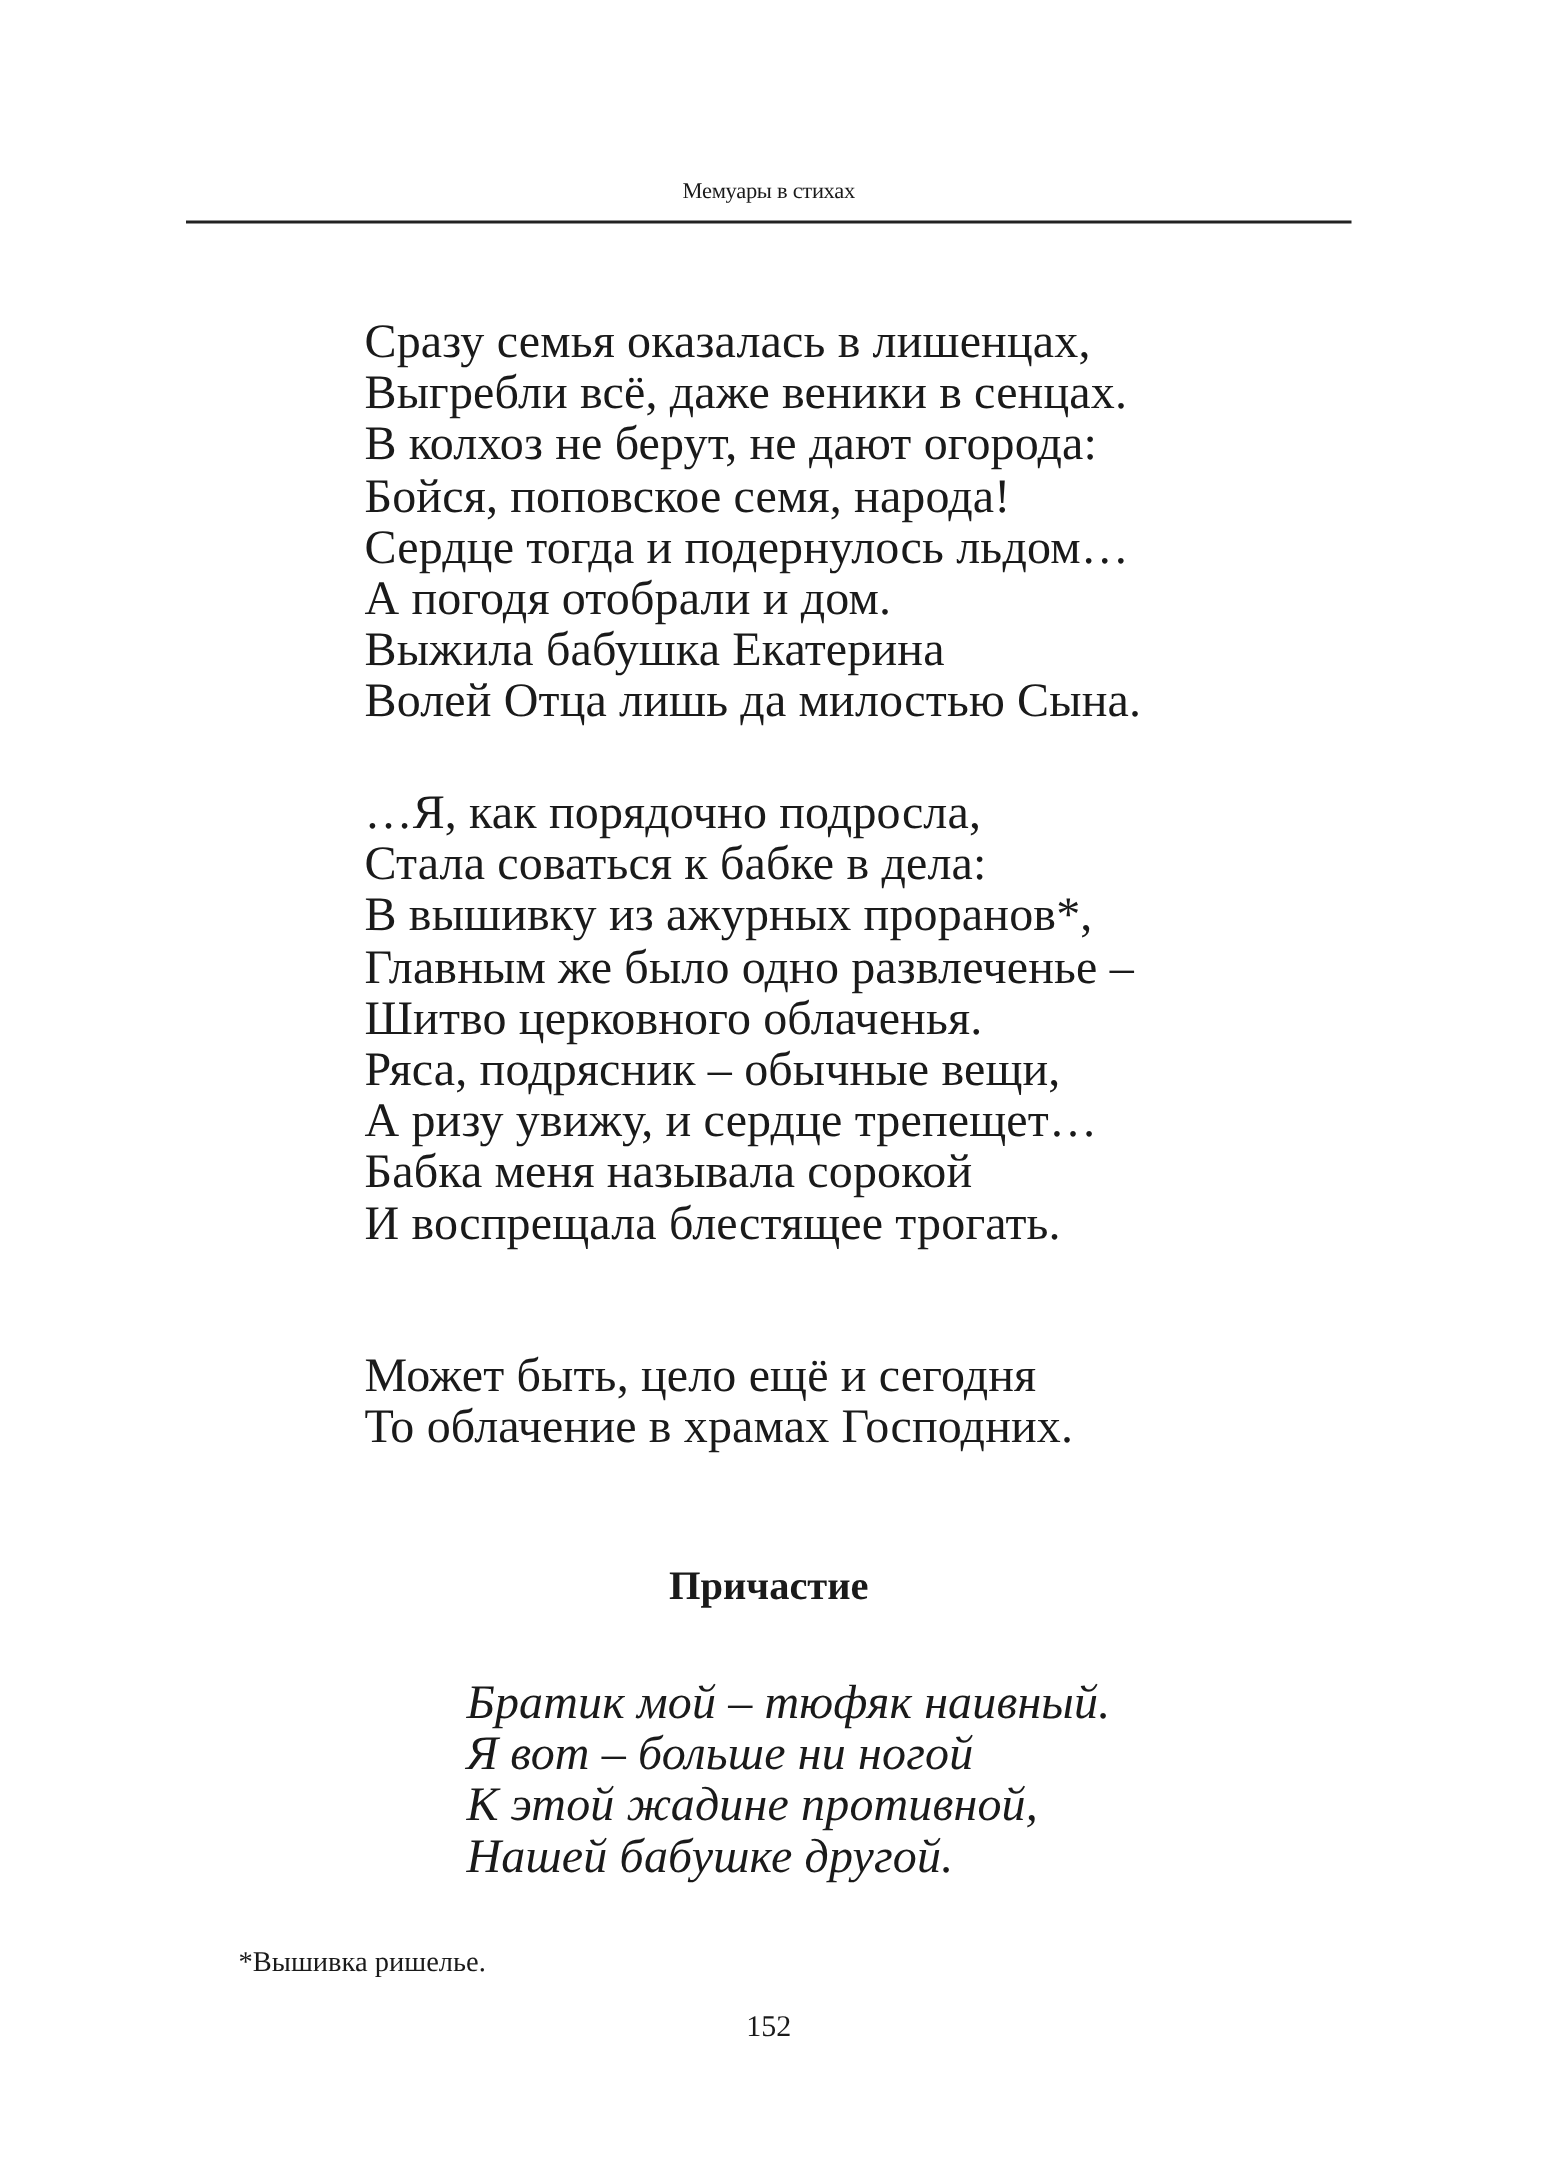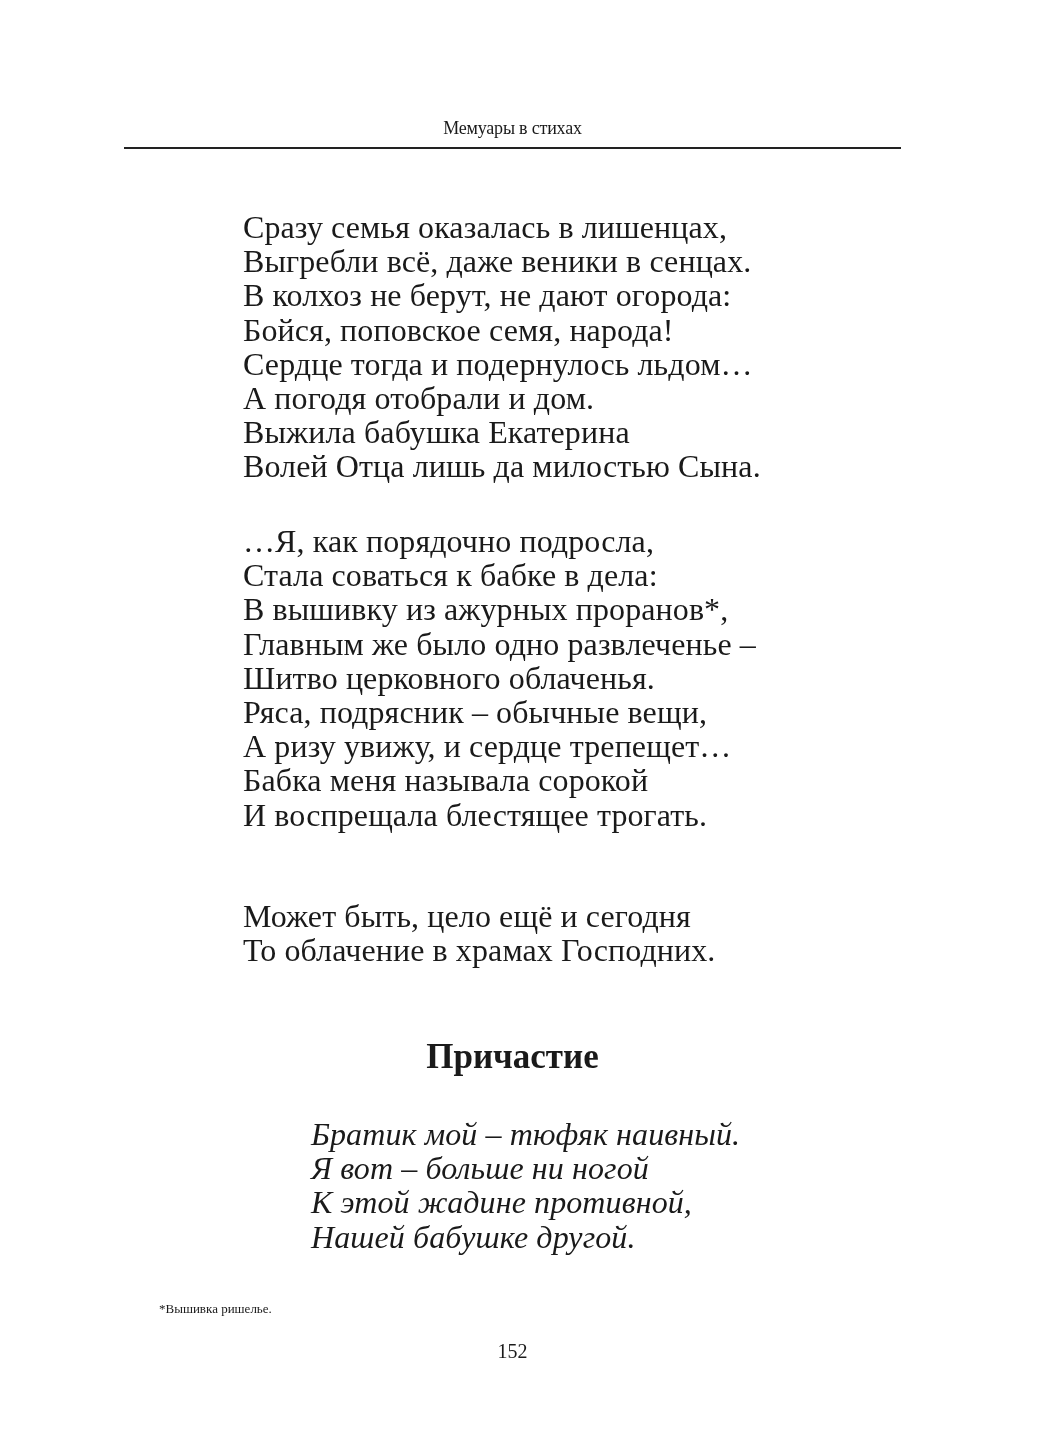--- a/index.html
+++ b/index.html
@@ -14,21 +14,21 @@
       overflow: hidden;
       font-family: "Liberation Serif", "DejaVu Serif", serif;
       color: #1a1a1a;
     }
     .running-head {
       position: absolute;
       left: 124px;
       width: 777px;
       top: 116px;
       text-align: center;
-      font-size: 18px;
+      font-size: 15px;
       line-height: 24px;
       letter-spacing: -0.2px;
     }
     .head-rule {
       position: absolute;
       left: 124px;
       width: 777px;
       top: 147px;
       height: 2px;
       background: #222222;
@@ -48,30 +48,30 @@
     }
     #stanza-1 { left: 243px; top: 210px; }
     #stanza-2 { left: 243px; top: 524px; }
     #stanza-3 { left: 243px; top: 899px; }
     .poem-title {
       position: absolute;
       left: 124px;
       width: 777px;
       top: 1040px;
       text-align: center;
-      font-size: 35px;
+      font-size: 27px;
       line-height: 34px;
       font-weight: bold;
     }
     #stanza-4 { left: 311px; top: 1117px; font-style: italic; }
     .footnote {
       position: absolute;
       left: 159px;
       top: 1297px;
-      font-size: 13px;
+      font-size: 19px;
       line-height: 24px;
     }
     .page-number {
       position: absolute;
       left: 124px;
       width: 777px;
       top: 1339px;
       text-align: center;
       font-size: 20px;
       line-height: 24px;

